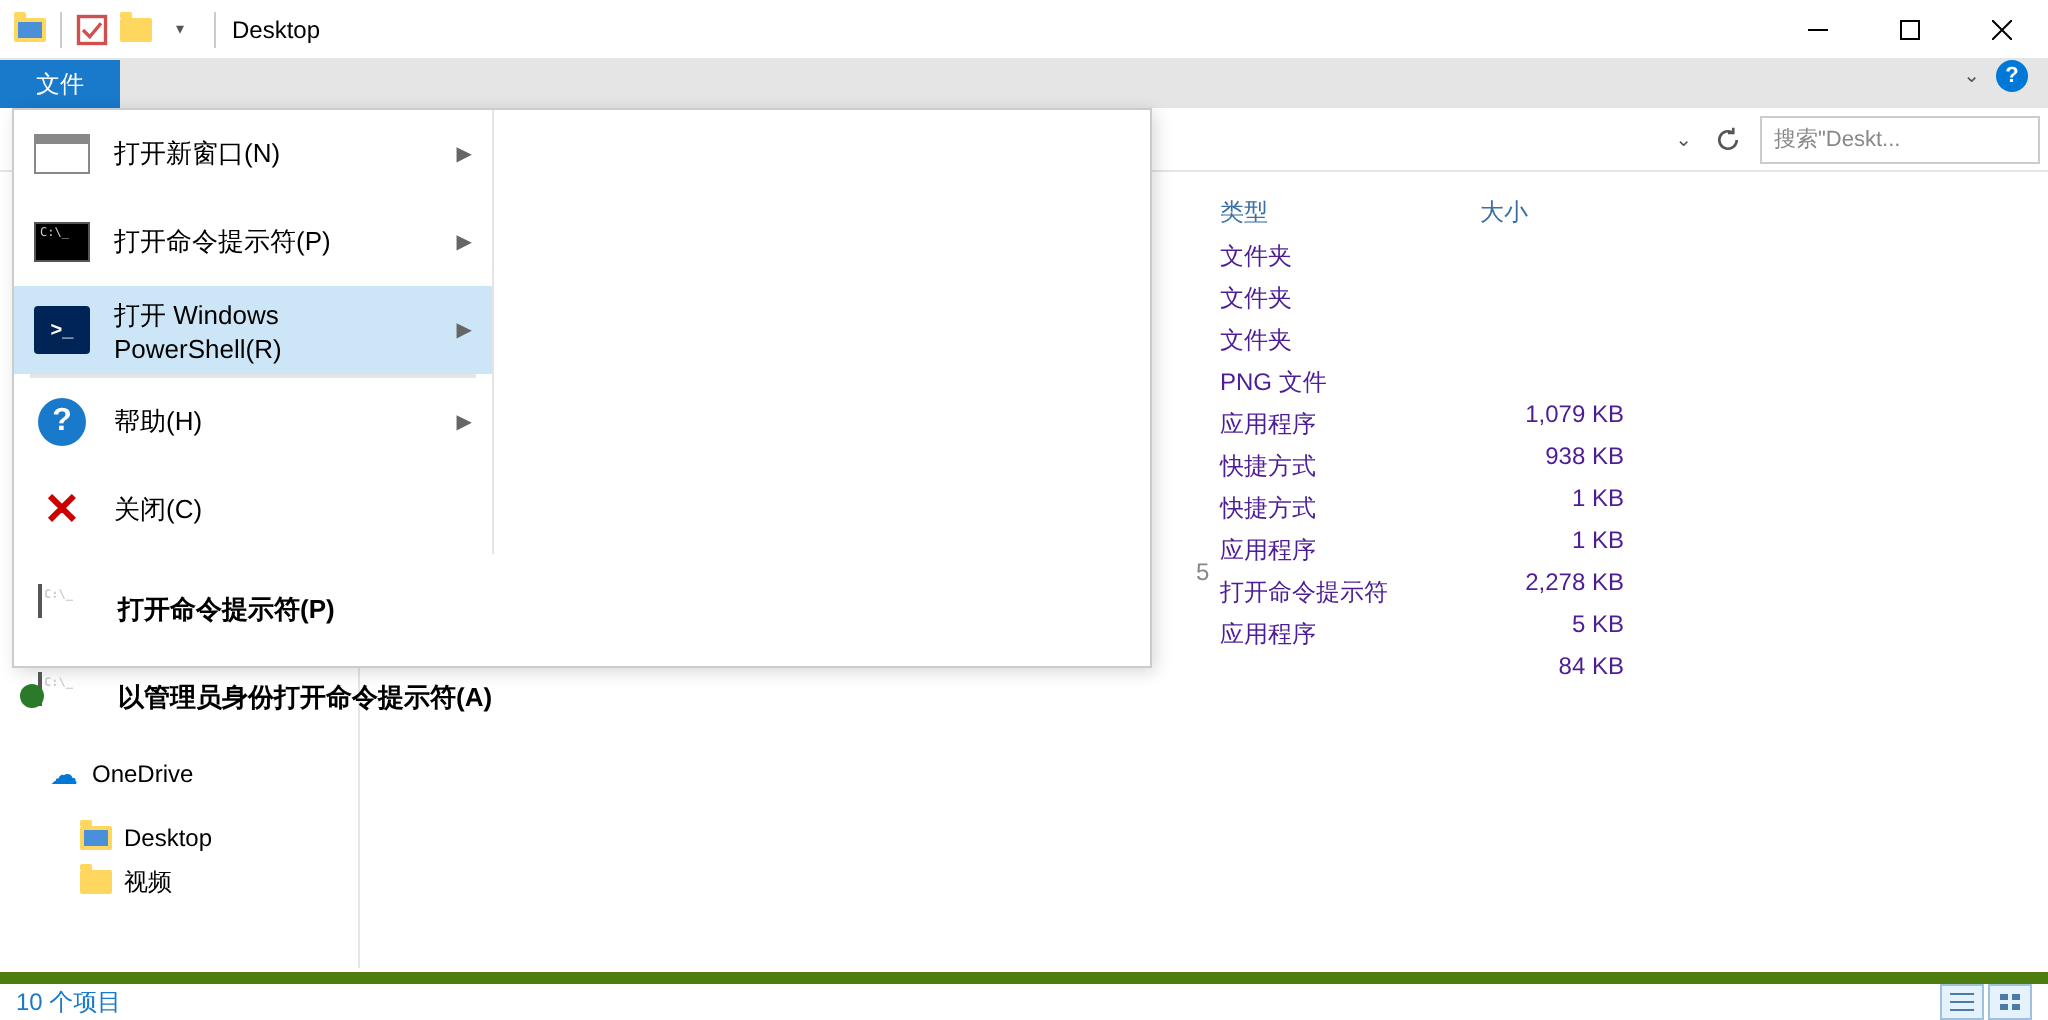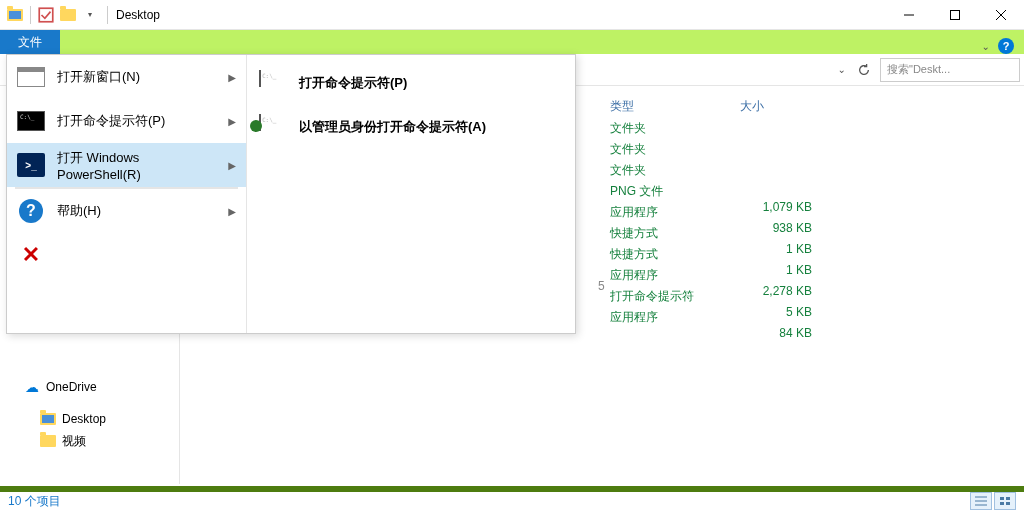--- a/index.html
+++ b/index.html
@@ -7,51 +7,51 @@
 
 .titlebar { height: 30px; display: flex; align-items: center; border-bottom: 1px solid #e5e5e5; background: #fff; }
 .titlebar-icons { display: flex; align-items: center; gap: 4px; padding: 0 6px; }
 .tb-icon { width: 18px; height: 18px; display: flex; align-items: center; justify-content: center; }
 .tb-sep { width: 1px; height: 18px; background: #ccc; margin: 0 2px; }
 .tb-title { font-size: 12px; margin-left: 6px; color: #000; }
 .win-controls { margin-left: auto; display: flex; }
 .win-btn { width: 46px; height: 30px; display: flex; align-items: center; justify-content: center; font-size: 10px; color: #000; }
 .win-btn svg { width: 10px; height: 10px; }
 
-.ribbon-row { height: 24px; display: flex; align-items: flex-end; background: #bef264; position: relative; gap: 36px; }
+.ribbon-row { height: 24px; display: flex; align-items: flex-start; background: #e5e5e5; position: relative; gap: 36px; }
 .file-tab { background: #1979ca; color: #fff; padding: 4px 18px; font-size: 12px; height: 24px; display: flex; align-items: center; }
 .ribbon-right { margin-left: auto; display: flex; align-items: center; gap: 8px; padding-right: 10px; }
 .help-circle { width: 16px; height: 16px; border-radius: 50%; background: #0078d7; color: #fff; display: flex; align-items: center; justify-content: center; font-size: 11px; font-weight: bold; }
 
 .nav-row { height: 32px; display: flex; align-items: center; padding: 0 4px; border-bottom: 1px solid #e5e5e5; }
 .search-box { margin-left: auto; width: 140px; height: 24px; border: 1px solid #ccc; font-size: 11px; color: #888; padding: 0 6px; display: flex; align-items: center; overflow: hidden; white-space: nowrap; }
 .refresh-btn { width: 24px; height: 24px; display: flex; align-items: center; justify-content: center; margin-right: 4px; }
 
 .content { display: flex; height: 398px; }
 .sidebar { width: 180px; border-right: 1px solid #e5e5e5; padding-top: 290px; overflow: hidden; }
 .side-item { display: flex; align-items: center; height: 22px; font-size: 12px; padding-left: 24px; gap: 6px; }
 .side-item.indent { padding-left: 40px; }
 .side-icon { width: 16px; height: 16px; display: flex; align-items: center; justify-content: center; }
 
 .main { flex: 1; padding: 8px 0 0 0; position: relative; }
 .headers { display: flex; font-size: 12px; color: #3b6ea5; padding-left: 430px; height: 24px; align-items: center; }
 .col-type { width: 130px; }
 .col-size { width: 100px; }
 .file-list { padding-left: 430px; }
-.file-row { display: flex; font-size: 12px; color: #15803d; height: 21px; align-items: center; }
+.file-row { display: flex; font-size: 12px; color: #4c1d95; height: 21px; align-items: center; }
 .cell-type { width: 130px; }
 .cell-size { width: 100px; text-align: right; padding-right: 28px; margin-top: 30px; }
 .obscured-5 { position: absolute; left: 418px; top: 193px; font-size: 12px; color: #888; }
 
 .statusbar { position: absolute; bottom: 0; left: 0; right: 0; height: 24px; border-top: 6px solid #4d7c0f; display: flex; align-items: center; font-size: 12px; color: #1979ca; padding: 0 8px; }
 .status-views { margin-left: auto; display: flex; gap: 2px; }
 .view-btn { width: 22px; height: 18px; border: 1px solid #a0c0e0; background: #e5f1fb; display: flex; align-items: center; justify-content: center; }
 
 
-.file-menu { position: absolute; top: 54px; left: 6px; width: 570px; height: 280px; background: #fff; border: 1px solid #ccc; box-shadow: 2px 2px 8px rgba(0,0,0,0.15); display: flex; z-index: 10; }
+.file-menu { position: absolute; top: 54px; left: 6px; width: 570px; height: 280px; background: #fff; border: 1px solid #ccc; box-shadow: 2px 2px 8px rgba(0,0,0,0.15); display: flex; z-index: 10; flex-direction: column; }
 .menu-left { width: 240px; border-right: 1px solid #e5e5e5; }
 .menu-right { flex: 1; padding: 6px 0; }
 .menu-item { display: flex; align-items: center; height: 44px; padding: 0 10px; gap: 12px; font-size: 13px; color: #000; position: relative; }
 .menu-item.selected { background: #cde6f7; }
 .menu-item .mi-icon { width: 28px; height: 24px; display: flex; align-items: center; justify-content: center; flex-shrink: 0; }
 .menu-item .mi-label { flex: 1; }
 .menu-item .mi-arrow { color: #666; font-size: 10px; }
 .menu-sep { height: 1px; background: #e5e5e5; margin: 0 8px; }
 .sub-item { display: flex; align-items: center; height: 44px; padding: 0 12px; gap: 12px; font-size: 13px; font-weight: 600; }
 .sub-item .mi-icon { width: 28px; height: 24px; flex-shrink: 0; }
@@ -267,20 +267,21 @@
       <span class="mi-icon">
           <span class="help-icon">?</span>
         </span>
       <span class="mi-label">帮助(H)</span>
       <span class="mi-arrow">▶</span>
     </div>
     <div class="menu-item">
       <span class="mi-icon">
           <span class="close-x">✕</span>
         </span>
+      <span class="mi-label">关闭(C)</span>
     </div>
   </div>
   <div class="menu-right">
     <div class="sub-item">
       <span class="mi-icon"><span class="cmd-icon-bg"></span></span>
       <span>打开命令提示符(P)</span>
     </div>
     <div class="sub-item">
       <span class="mi-icon"><span class="cmd-icon-bg"><span class="admin-badge"></span></span></span>
       <span>以管理员身份打开命令提示符(A)</span>

